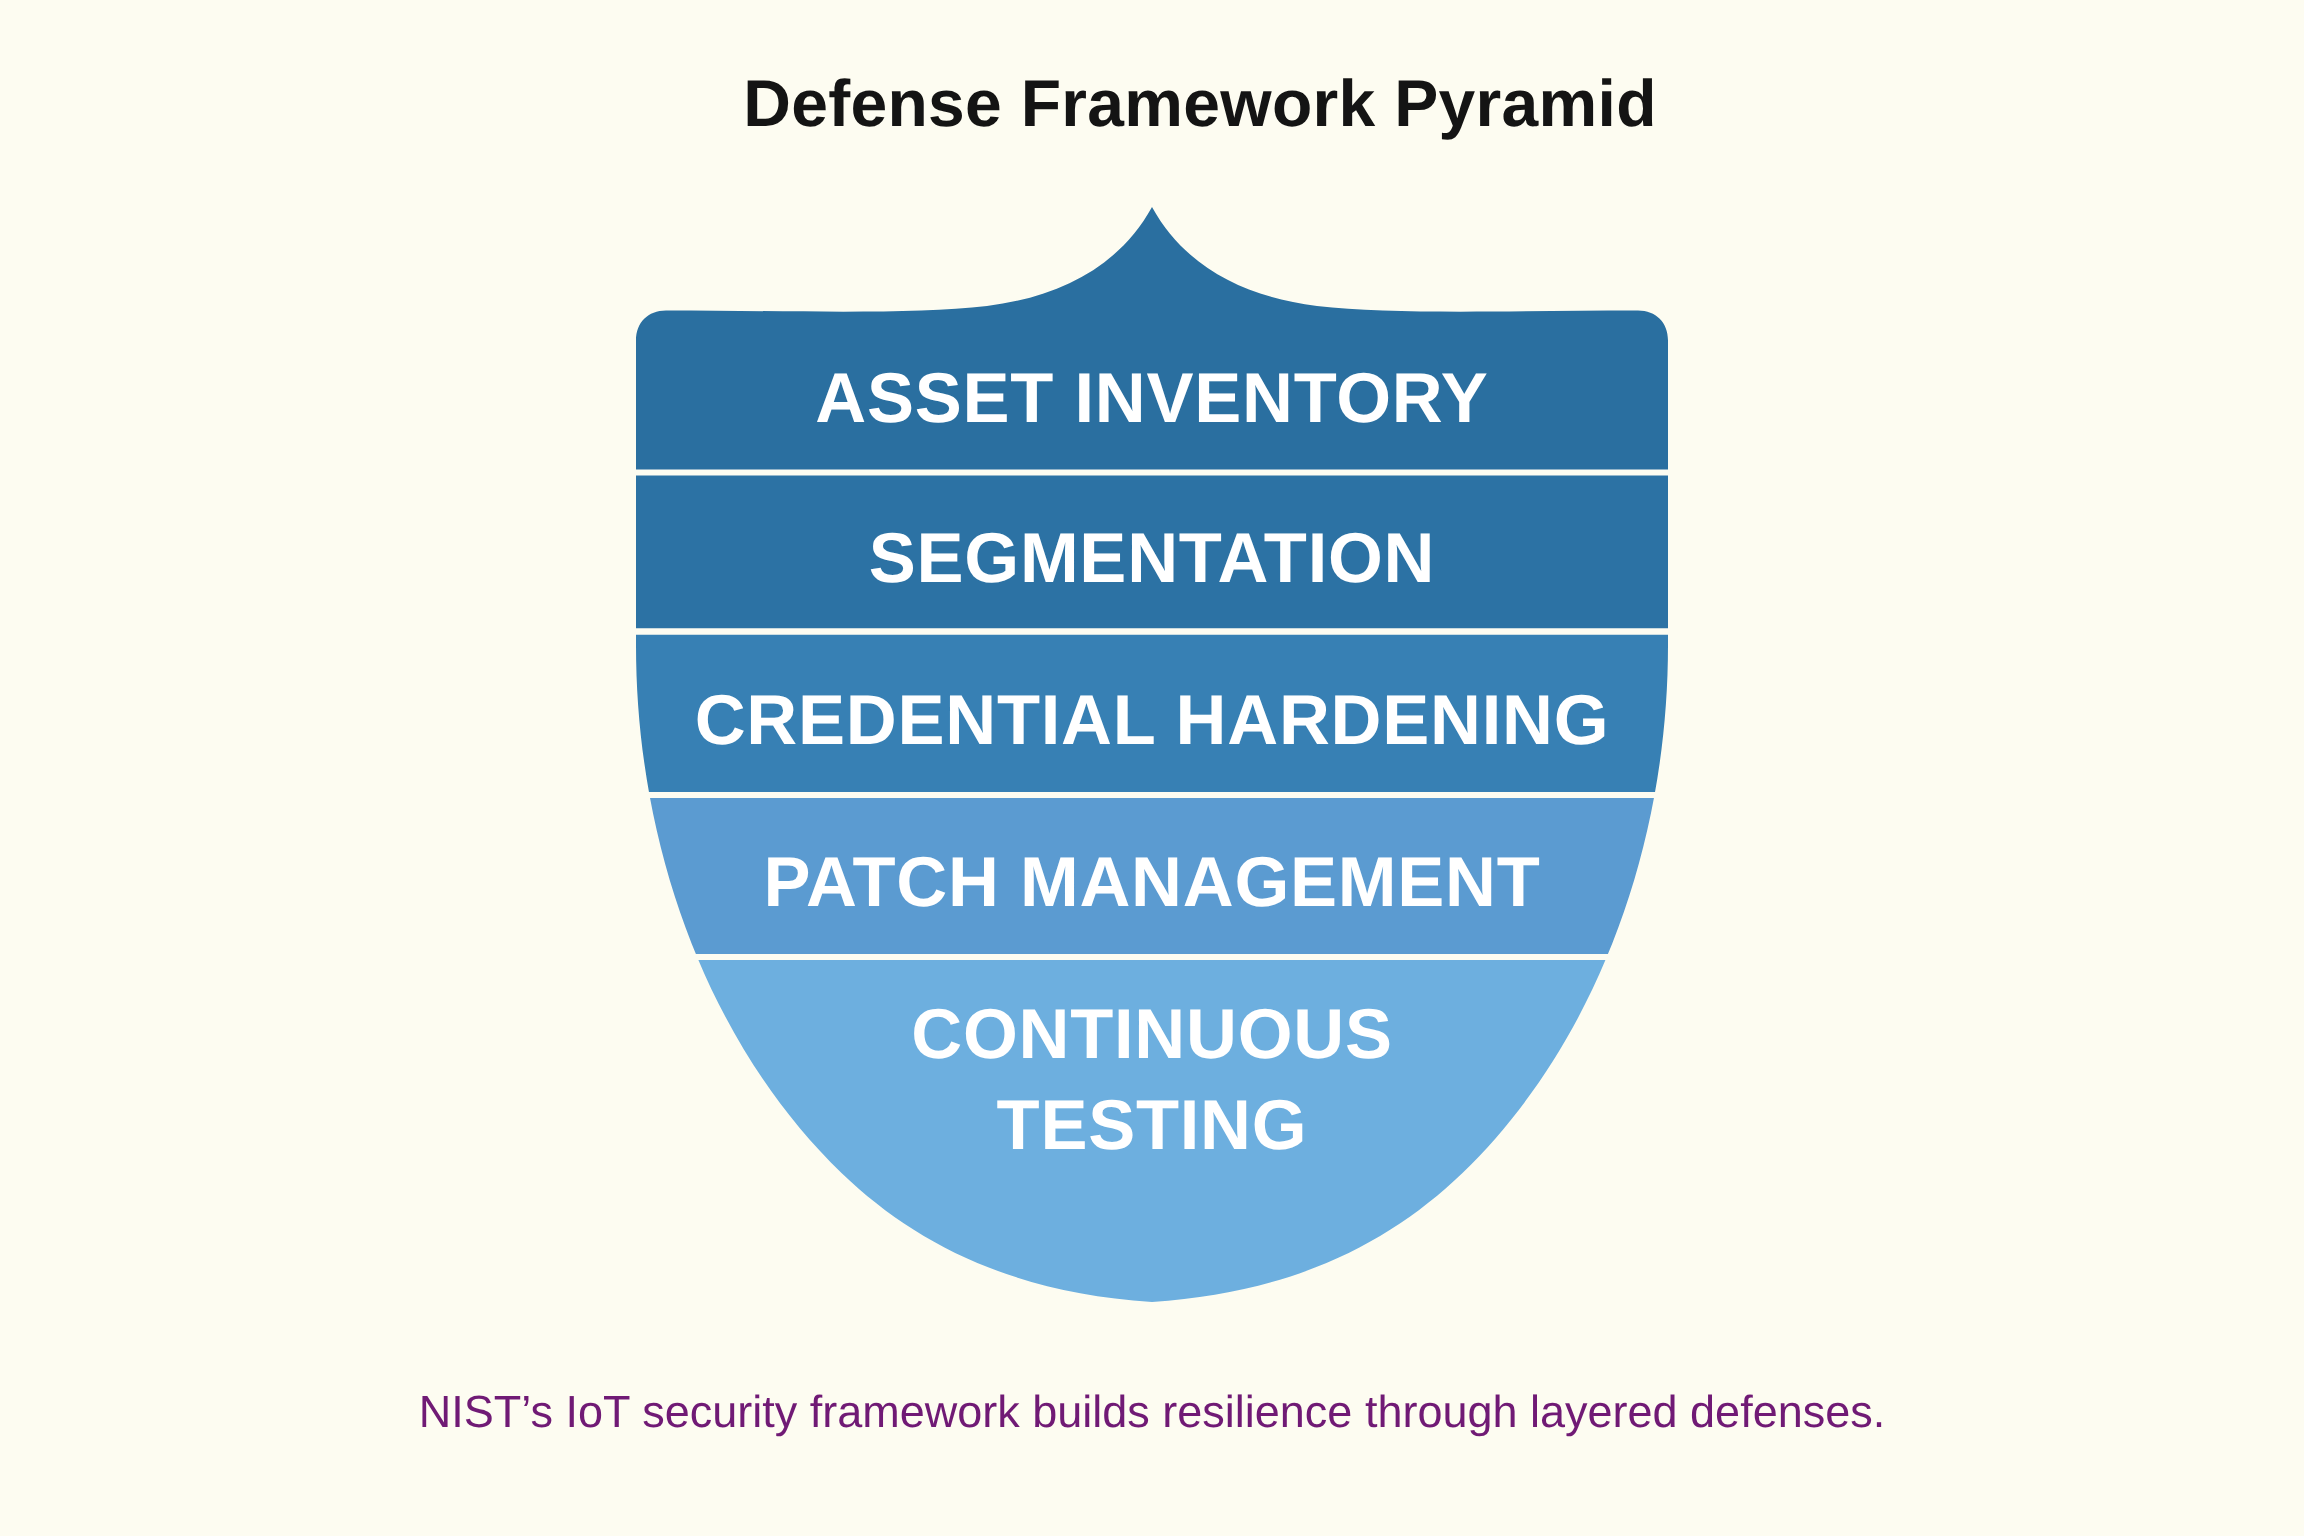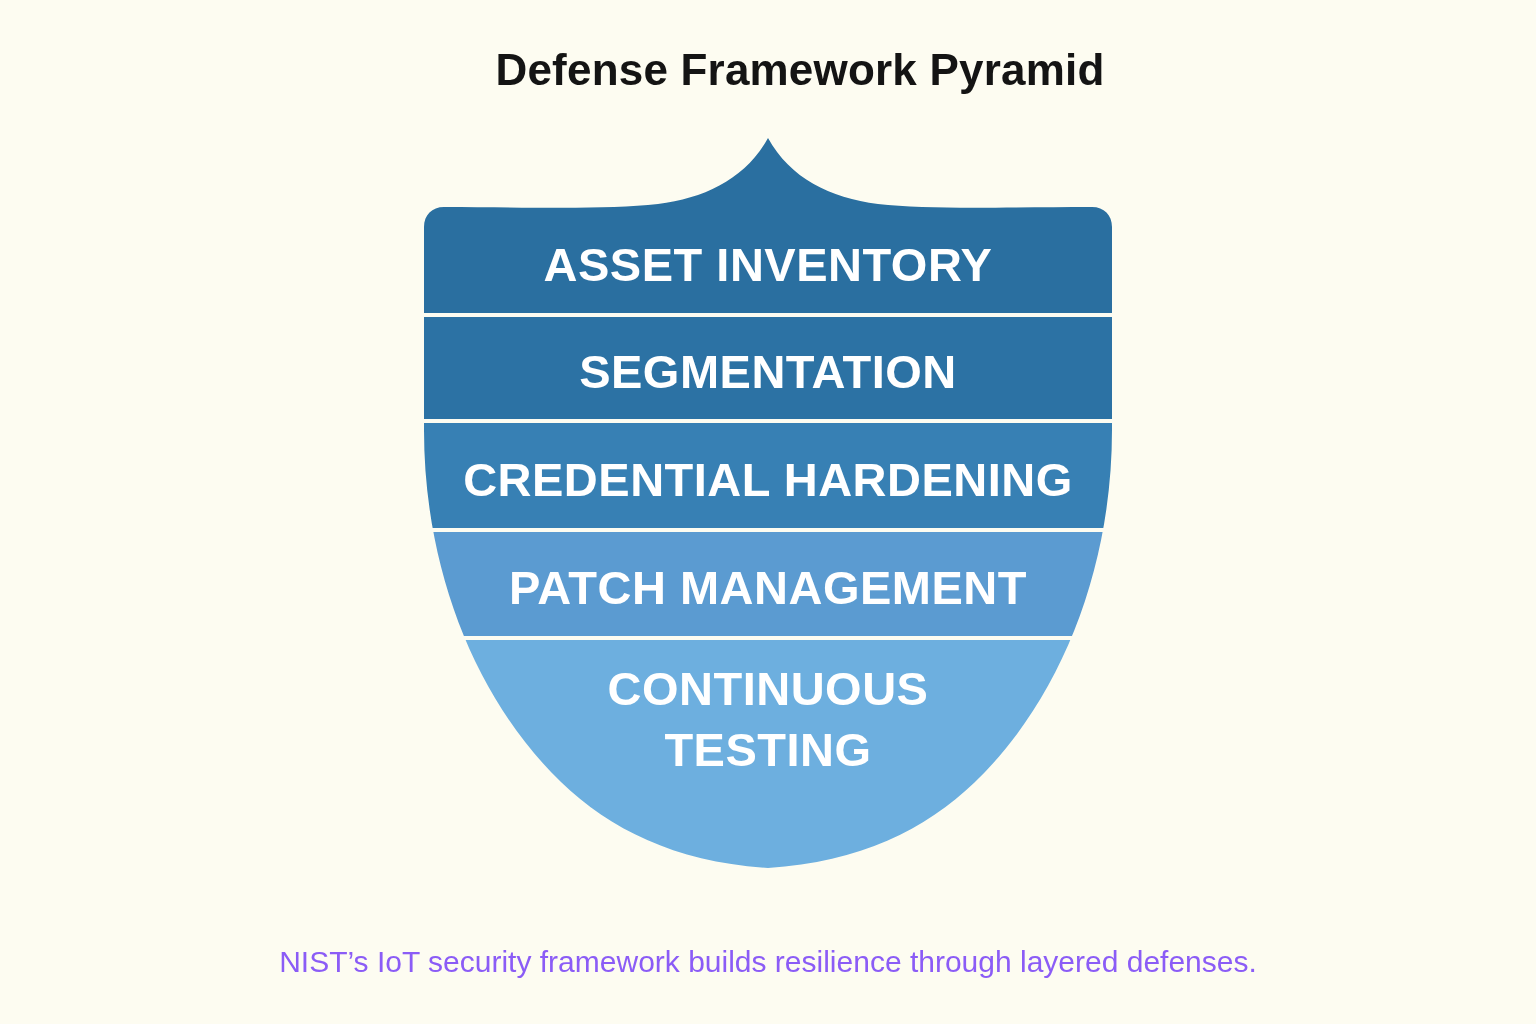--- a/index.html
+++ b/index.html
@@ -48,28 +48,28 @@
   }
   .layer-label {
     fill: #ffffff;
     font-family: "Liberation Sans", sans-serif;
     font-weight: bold;
     text-anchor: middle;
     letter-spacing: 0.5px;
   }
   #caption {
     position: absolute;
-    top: 944px;
+    top: 924px;
     left: 0;
     width: 1536px;
     text-align: center;
     font-family: "Liberation Sans", sans-serif;
     font-size: 30px;
     font-weight: normal;
-    color: #8b5cf6;
+    color: #701a75;
     line-height: 1.2;
     white-space: nowrap;
   }
 </style>
 </head>
 <body>
 
 <div id="canvas">
 
   <div id="title">Defense Framework Pyramid</div>

